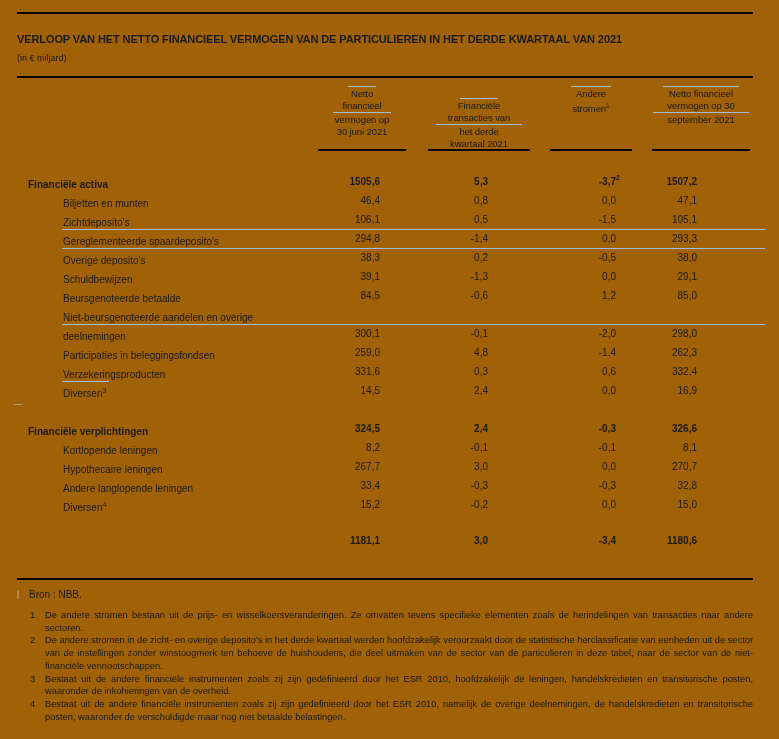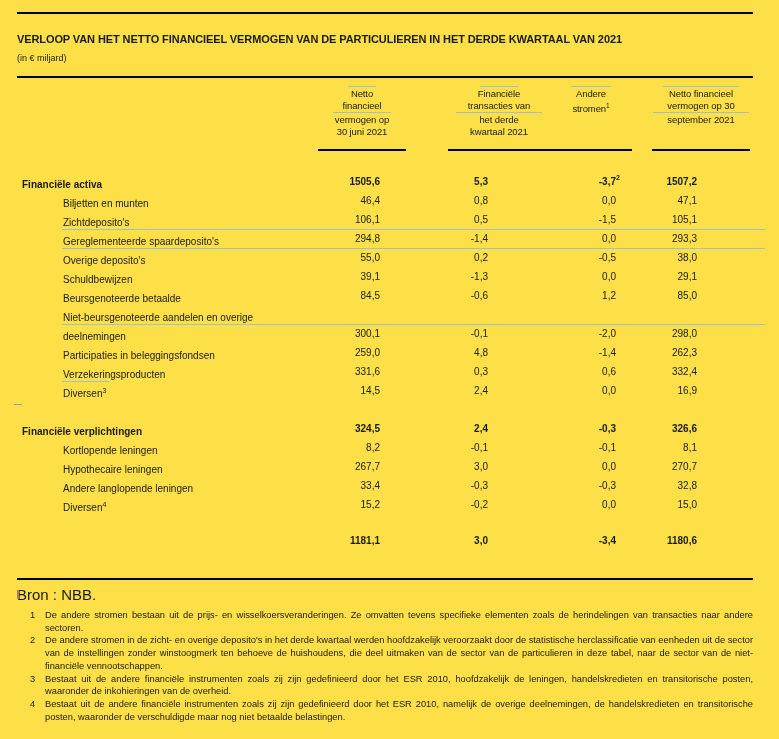--- a/index.html
+++ b/index.html
@@ -1,68 +1,68 @@
 <!DOCTYPE html>
 <html><head>
 <meta charset="utf-8">
 <style>
   html,body{margin:0;padding:0;background:#fff;}
   .page{
-    position:relative;width:779px;height:739px;background:#fde047;overflow:hidden;
+    position:relative;width:779px;height:739px;background:#a16207;overflow:hidden;
     font-family:"Liberation Sans","DejaVu Sans",sans-serif;color:#1a1a1a;
   }
   .content{margin:0 26px 0 17px;position:relative;}
   .rule-dark{height:2px;background:#000;}
   .rule-top{margin-top:12px;}
   .page-title{margin-top:19px;font-size:11px;font-weight:bold;letter-spacing:-0.1px;line-height:13px;}
   .page-subtitle{margin-top:7px;font-size:9px;line-height:11px;}
   .rule-header{margin-top:12px;}
 
   
   .thead{position:relative;height:71px;margin-top:2px;}
   .hcol{position:absolute;top:0;bottom:0;text-align:center;font-size:9.5px;line-height:11.5px;
         border-bottom:2px solid #000;letter-spacing:-0.1px;}
   .hc1{left:301px;width:88px;}
-  .hc2{left:431px;width:102px;}
+  .hc2{left:411px;width:102px;margin-top:12px;}
   .hc3{left:533px;width:82px;}
   .hc4{left:635px;width:98px;}
   .overline{height:1px;background:#a2bfd0;margin:6px auto 1px auto;}
   .hc1 .overline{width:28px;}
   .hc2 .overline{width:38px;}
   .hc3 .overline{width:40px;}
   .hc4 .overline{width:76px;}
   .midline{height:1px;background:#a2bfd0;margin:1px auto;}
   .hc1 .midline{width:58px;}
   .hc2 .midline{width:86px;}
   .hc4 .midline{width:96px;}
   .hcol sup{font-size:6.5px;}
 
   
   .tbody{position:relative;margin-top:21px;font-size:10px;}
   .row{position:relative;height:19px;line-height:19px;}
   .row .lbl{position:absolute;left:46px;top:0;white-space:nowrap;}
-  .row.section .lbl{left:5px;font-weight:bold;}
+  .row.section .lbl{left:11px;font-weight:bold;}
   .row .lbl sup{font-size:7px;}
   .row .val{position:absolute;top:0;width:72px;text-align:right;white-space:nowrap;}
   .row.section .val{font-weight:bold;}
   .row .val sup{position:absolute;left:100%;top:1px;font-size:7px;line-height:10px;}
   .v1{right:373px;}
   .v2{right:265px;}
   .v3{right:137px;}
   .v4{right:56px;}
   .row.rule-full::before{content:"";position:absolute;left:45px;right:-12px;top:0;
       border-top:1px solid #a2bfd0;}
   .row.rule-label::before{content:"";position:absolute;left:45px;width:47px;top:0;
       border-top:1px solid #a2bfd0;}
   .artifact-dash{position:absolute;left:-3px;top:232px;width:8px;height:1px;background:#9aa0a6;}
 
   .rule-bottom{margin-top:28px;}
 
   
-  .source-line{position:relative;margin-top:9px;font-size:15px;line-height:11px;padding-left:0;}
+  .source-line{position:relative;margin-top:9px;font-size:10px;line-height:11px;padding-left:12px;}
   .source-caret{position:absolute;left:0;top:1px;width:2px;height:9px;background:#b5824f;}
   .footnotes{margin-top:9px;font-size:9.3px;line-height:12.7px;}
   .fn{display:flex;}
   .fn-num{width:15px;padding-left:13px;flex:none;}
   .fn-text{flex:1;text-align:justify;}
 </style>
 </head>
 <body>
 
 <div class="page">
@@ -130,21 +130,21 @@
   </div>
         <div class="row item rule-full">
     <span class="lbl"><span>Gereglementeerde spaardeposito's</span><sup></sup></span>
     <span class="val v1"><span>294,8</span><sup></sup></span>
     <span class="val v2"><span>-1,4</span><sup></sup></span>
     <span class="val v3"><span>0,0</span><sup></sup></span>
     <span class="val v4"><span>293,3</span><sup></sup></span>
   </div>
         <div class="row item rule-full">
     <span class="lbl"><span>Overige deposito's</span><sup></sup></span>
-    <span class="val v1"><span>55,0</span><sup></sup></span>
+    <span class="val v1"><span>38,3</span><sup></sup></span>
     <span class="val v2"><span>0,2</span><sup></sup></span>
     <span class="val v3"><span>-0,5</span><sup></sup></span>
     <span class="val v4"><span>38,0</span><sup></sup></span>
   </div>
         <div class="row item">
     <span class="lbl"><span>Schuldbewijzen</span><sup></sup></span>
     <span class="val v1"><span>39,1</span><sup></sup></span>
     <span class="val v2"><span>-1,3</span><sup></sup></span>
     <span class="val v3"><span>0,0</span><sup></sup></span>
     <span class="val v4"><span>29,1</span><sup></sup></span>

